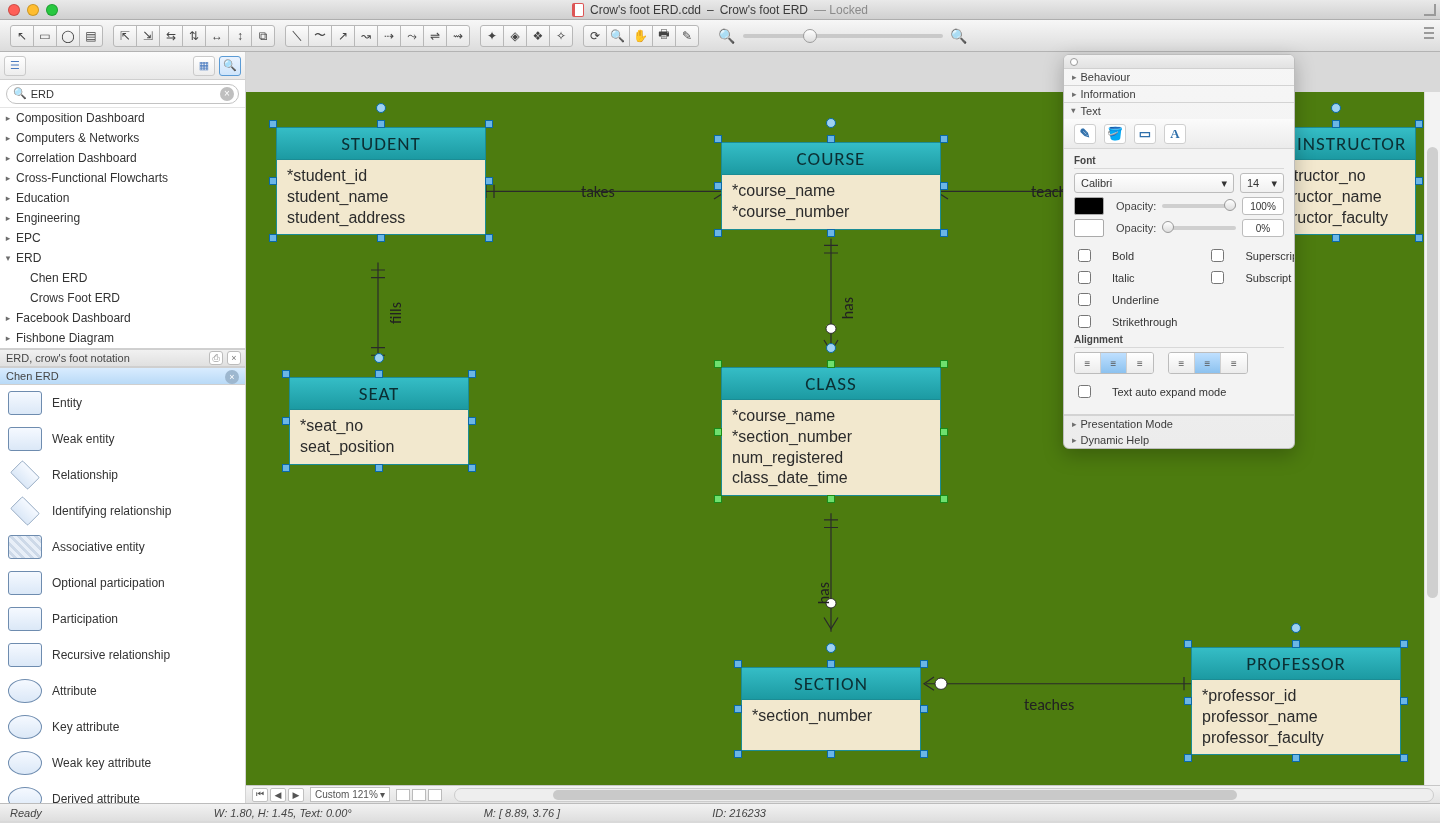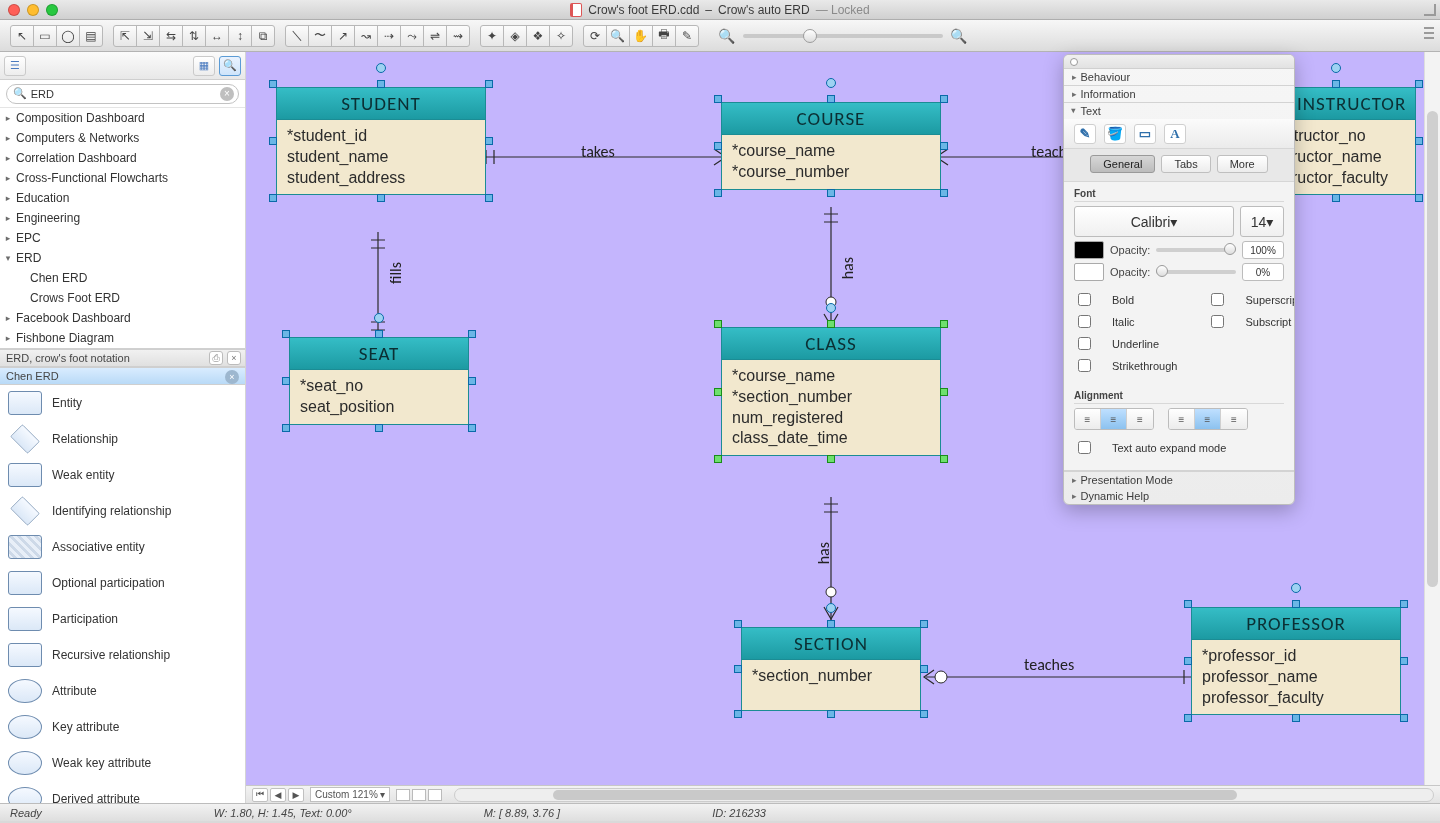--- a/index.html
+++ b/index.html
@@ -73,21 +73,21 @@
   .lib-open-title .pins span{width:14px;height:14px;border:1px solid #bcbcbc;border-radius:3px;background:#fff;display:flex;align-items:center;justify-content:center;font-size:9px;color:#777;}
   .lib-open-title.sel{background:linear-gradient(#d9ecff,#b9daf7);}
   .lib-open-title.sel .closebtn{width:14px;height:14px;border-radius:50%;background:#9db7cf;color:#fff;font-size:9px;display:flex;align-items:center;justify-content:center;position:absolute;right:6px;top:2px;}
   .shapes{flex:1;overflow:auto;}
   .shape-row{display:flex;align-items:center;gap:10px;padding:6px 8px;height:36px;border-bottom:0;}
   .shape-icon{width:34px;height:24px;border:1px solid #6e8caf;border-radius:3px;background:linear-gradient(#f5f9ff,#dbe8f7);flex:0 0 34px;}
   .shape-icon.diamond{transform:rotate(45deg) scale(0.72);border-radius:2px;}
   .shape-icon.oval{border-radius:50%;}
   .shape-icon.hatch{background:repeating-linear-gradient(45deg,#e8eff8 0 3px,#cdd9e8 3px 6px);}
   
-  .canvas-wrap{flex:1;position:relative;background:#c4b5fd;overflow:hidden;}
+  .canvas-wrap{flex:1;position:relative;background:#4d7c0f;overflow:hidden;margin-top:40px;}
   .entity{position:absolute;border:1px solid var(--entity-border);}
   .entity .head{background:linear-gradient(var(--entity-head),var(--entity-head2));color:#0b2f33;font-family:Calibri,Arial,sans-serif;font-size:19px;font-weight:400;letter-spacing:1px;text-align:center;padding:4px 2px;border-bottom:1px solid var(--entity-border);}
   .entity .bodyattrs{background:var(--entity-body);font-family:Calibri,Arial,sans-serif;font-size:16px;color:#2b2b2b;padding:6px 10px;line-height:1.3;}
   .sel-frame{position:absolute;inset:-4px;border:1px dashed transparent;}
   .handle{position:absolute;width:8px;height:8px;border:1px solid #0a6aa8;background:#6bb6e6;}
   .handle.g{border-color:#1a8c1a;background:#6ee06e;}
   .h-tl{top:-5px;left:-5px;} .h-tr{top:-5px;right:-5px;} .h-bl{bottom:-5px;left:-5px;} .h-br{bottom:-5px;right:-5px;}
   .h-tm{top:-5px;left:calc(50% - 4px);} .h-bm{bottom:-5px;left:calc(50% - 4px);} .h-ml{top:calc(50% - 4px);left:-5px;} .h-mr{top:calc(50% - 4px);right:-5px;}
   .rot{position:absolute;top:-22px;left:calc(50% - 5px);width:10px;height:10px;border:1px solid #0a6aa8;background:#9ed2f2;border-radius:50%;}
   .rel-label{position:absolute;font-family:Calibri,Arial,sans-serif;font-size:16px;color:#222;}
@@ -110,26 +110,26 @@
   .sp-head .tri{color:#6e6e6e;font-size:9px;}
   .sp-head.open .tri{transform:rotate(90deg);display:inline-block;}
   .sp-tools{height:30px;display:flex;align-items:center;gap:8px;padding:0 10px;border-bottom:1px solid #d6d6d6;background:linear-gradient(#fbfbfb,#ebebeb);}
   .sp-tools .ico{width:22px;height:20px;border:1px solid #cfcfcf;border-radius:3px;display:flex;align-items:center;justify-content:center;background:#fff;color:#2f6fab;font-weight:bold;font-size:13px;}
   .sp-tabs{display:flex;gap:6px;justify-content:center;padding:6px 0 8px;background:#e8e8e8;border-bottom:1px solid #d6d6d6;}
   .sp-tab{padding:2px 12px;border:1px solid #bfbfbf;border-radius:3px;background:linear-gradient(#fff,#ececec);font-size:11px;}
   .sp-tab.active{background:linear-gradient(#d7d7d7,#bcbcbc);border-color:#9a9a9a;color:#222;}
   .sp-body{padding:6px 10px 10px;background:#f3f3f3;}
   .sp-label{font-weight:bold;font-size:10px;color:#444;margin-bottom:4px;border-bottom:1px solid #d8d8d8;padding-bottom:2px;}
   .sp-row{display:flex;align-items:center;gap:6px;margin:4px 0;}
-  .sp-select{flex:1;height:31px;border:1px solid #bcbcbc;border-radius:3px;background:linear-gradient(#fff,#f0f0f0);display:flex;align-items:center;justify-content:center;padding:0 6px;font-size:14px;}
+  .sp-select{flex:1;height:20px;border:1px solid #bcbcbc;border-radius:3px;background:linear-gradient(#fff,#f0f0f0);display:flex;align-items:center;justify-content:space-between;padding:0 6px;font-size:11px;}
   .sp-select.small{flex:0 0 44px;}
   .swatch{width:30px;height:18px;border:1px solid #aaa;border-radius:2px;}
   .swatch.black{background:#000;}
   .swatch.white{background:#fff;}
-  .sp-text{font-size:11px;color:#444;}
+  .sp-text{font-size:11px;color:#444;margin-left:6px;}
   .sp-slider{flex:1;height:4px;background:#cfcfcf;border-radius:2px;position:relative;}
   .sp-slider .th{position:absolute;top:-5px;width:12px;height:12px;border-radius:50%;background:linear-gradient(#fff,#ddd);border:1px solid #9a9a9a;}
   .sp-num{width:42px;height:18px;border:1px solid #bcbcbc;border-radius:3px;background:#fff;display:flex;align-items:center;justify-content:center;font-size:10px;}
   .sp-check{display:flex;align-items:center;gap:18px;font-size:11px;color:#333;margin:3px 0;}
   .sp-check input{width:13px;height:13px;}
   .sp-align{display:flex;gap:0;border:1px solid #bcbcbc;border-radius:3px;overflow:hidden;}
   .sp-align .ab{width:26px;height:20px;display:flex;align-items:center;justify-content:center;background:linear-gradient(#fff,#ececec);border-right:1px solid #cfcfcf;font-size:10px;color:#555;}
   .sp-align .ab:last-child{border-right:none;}
   .sp-align .ab.active{background:linear-gradient(#bfe0ff,#8cc2ef);}
   .sp-foot{border-top:1px solid #d3d3d3;}
@@ -144,21 +144,21 @@
 <div class="titlebar">
   <div class="traffic">
     <div class="tl r"></div>
     <div class="tl y"></div>
     <div class="tl g"></div>
   </div>
   <div class="titlecenter">
     <span class="doc-icon"></span>
     <span class="t-main">Crow's foot ERD.cdd</span>
     <span class="t-main">–</span>
-    <span class="t-main">Crow's auto ERD</span>
+    <span class="t-main">Crow's foot ERD</span>
     <span class="t-lock">— Locked</span>
   </div>
   <div class="title-resize"></div>
 </div>
 
 <div class="maintoolbar">
   <div class="tool-group">
     <div class="tool-btn">↖</div>
     <div class="tool-btn">▭</div>
     <div class="tool-btn">◯</div>
@@ -289,26 +289,26 @@
         <span class="closebtn">×</span>
       </div>
     </div>
 
     <div class="shapes">
       <div class="shape-row">
           <div class="shape-icon"></div>
           <span>Entity</span>
         </div>
       <div class="shape-row">
+          <div class="shape-icon"></div>
+          <span>Weak entity</span>
+        </div>
+      <div class="shape-row">
           <div class="shape-icon diamond"></div>
           <span>Relationship</span>
-        </div>
-      <div class="shape-row">
-          <div class="shape-icon"></div>
-          <span>Weak entity</span>
         </div>
       <div class="shape-row">
           <div class="shape-icon diamond"></div>
           <span>Identifying relationship</span>
         </div>
       <div class="shape-row">
           <div class="shape-icon hatch"></div>
           <span>Associative entity</span>
         </div>
       <div class="shape-row">
@@ -562,25 +562,20 @@
   <div class="sp-section">
     <div class="sp-head open">
         <span class="tri">▸</span>
         <span>Text</span>
       </div>
     <div class="sp-tools">
       <div class="ico">✎</div>
       <div class="ico">🪣</div>
       <div class="ico">▭</div>
       <div class="ico" style="font-family:serif">A</div>
-    </div>
-    <div class="sp-tabs">
-      <div class="sp-tab active">General</div>
-      <div class="sp-tab">Tabs</div>
-      <div class="sp-tab">More</div>
     </div>
     <div class="sp-body">
       <div class="sp-label">Font</div>
       <div class="sp-row">
         <div class="sp-select">
             <span>Calibri</span>
             <span>▾</span>
           </div>
         <div class="sp-select small">
             <span>14</span>
@@ -626,21 +621,21 @@
           <label class="sp-check">
               <input type="checkbox" style="">
               <span>Superscript</span>
             </label>
           <label class="sp-check">
               <input type="checkbox" style="">
               <span>Subscript</span>
             </label>
         </div>
       </div>
-      <div class="sp-label" style="margin-top:12px">Alignment</div>
+      <div class="sp-label" style="margin-top:0">Alignment</div>
       <div class="sp-row" style="gap:14px">
         <div class="sp-align">
           <div class="ab">≡</div>
           <div class="ab active">≡</div>
           <div class="ab">≡</div>
         </div>
         <div class="sp-align">
           <div class="ab">≡</div>
           <div class="ab active">≡</div>
           <div class="ab">≡</div>

